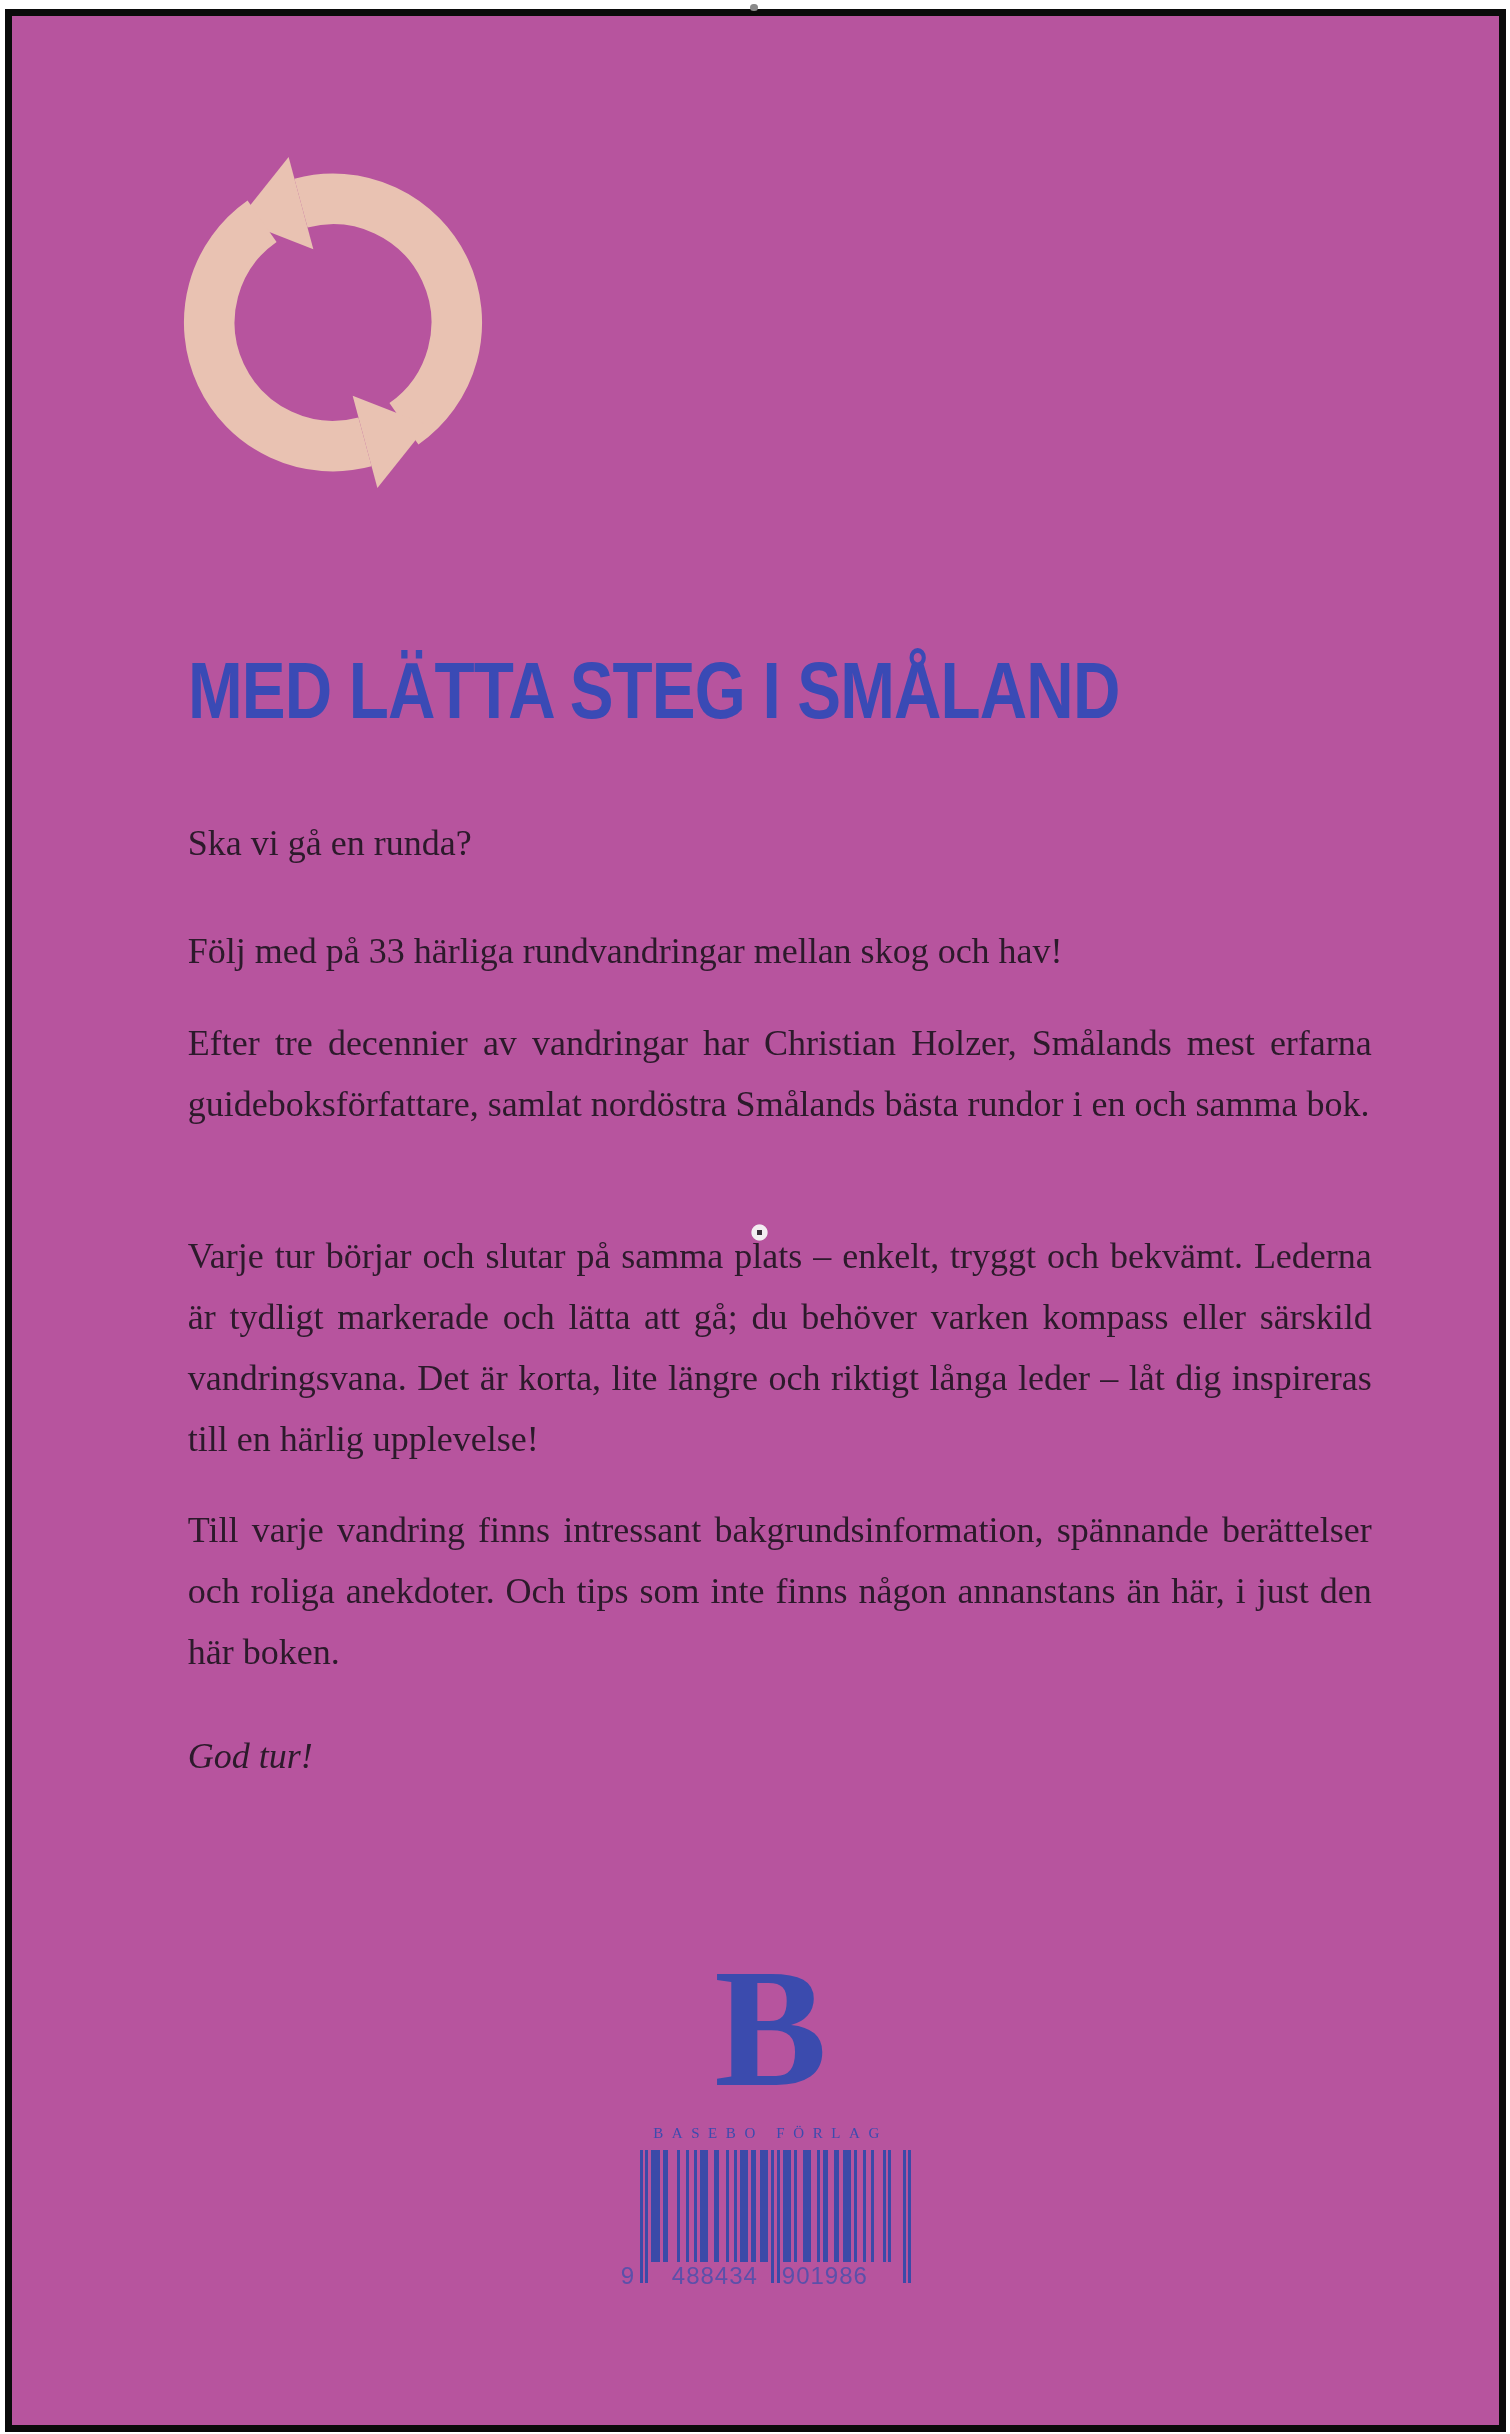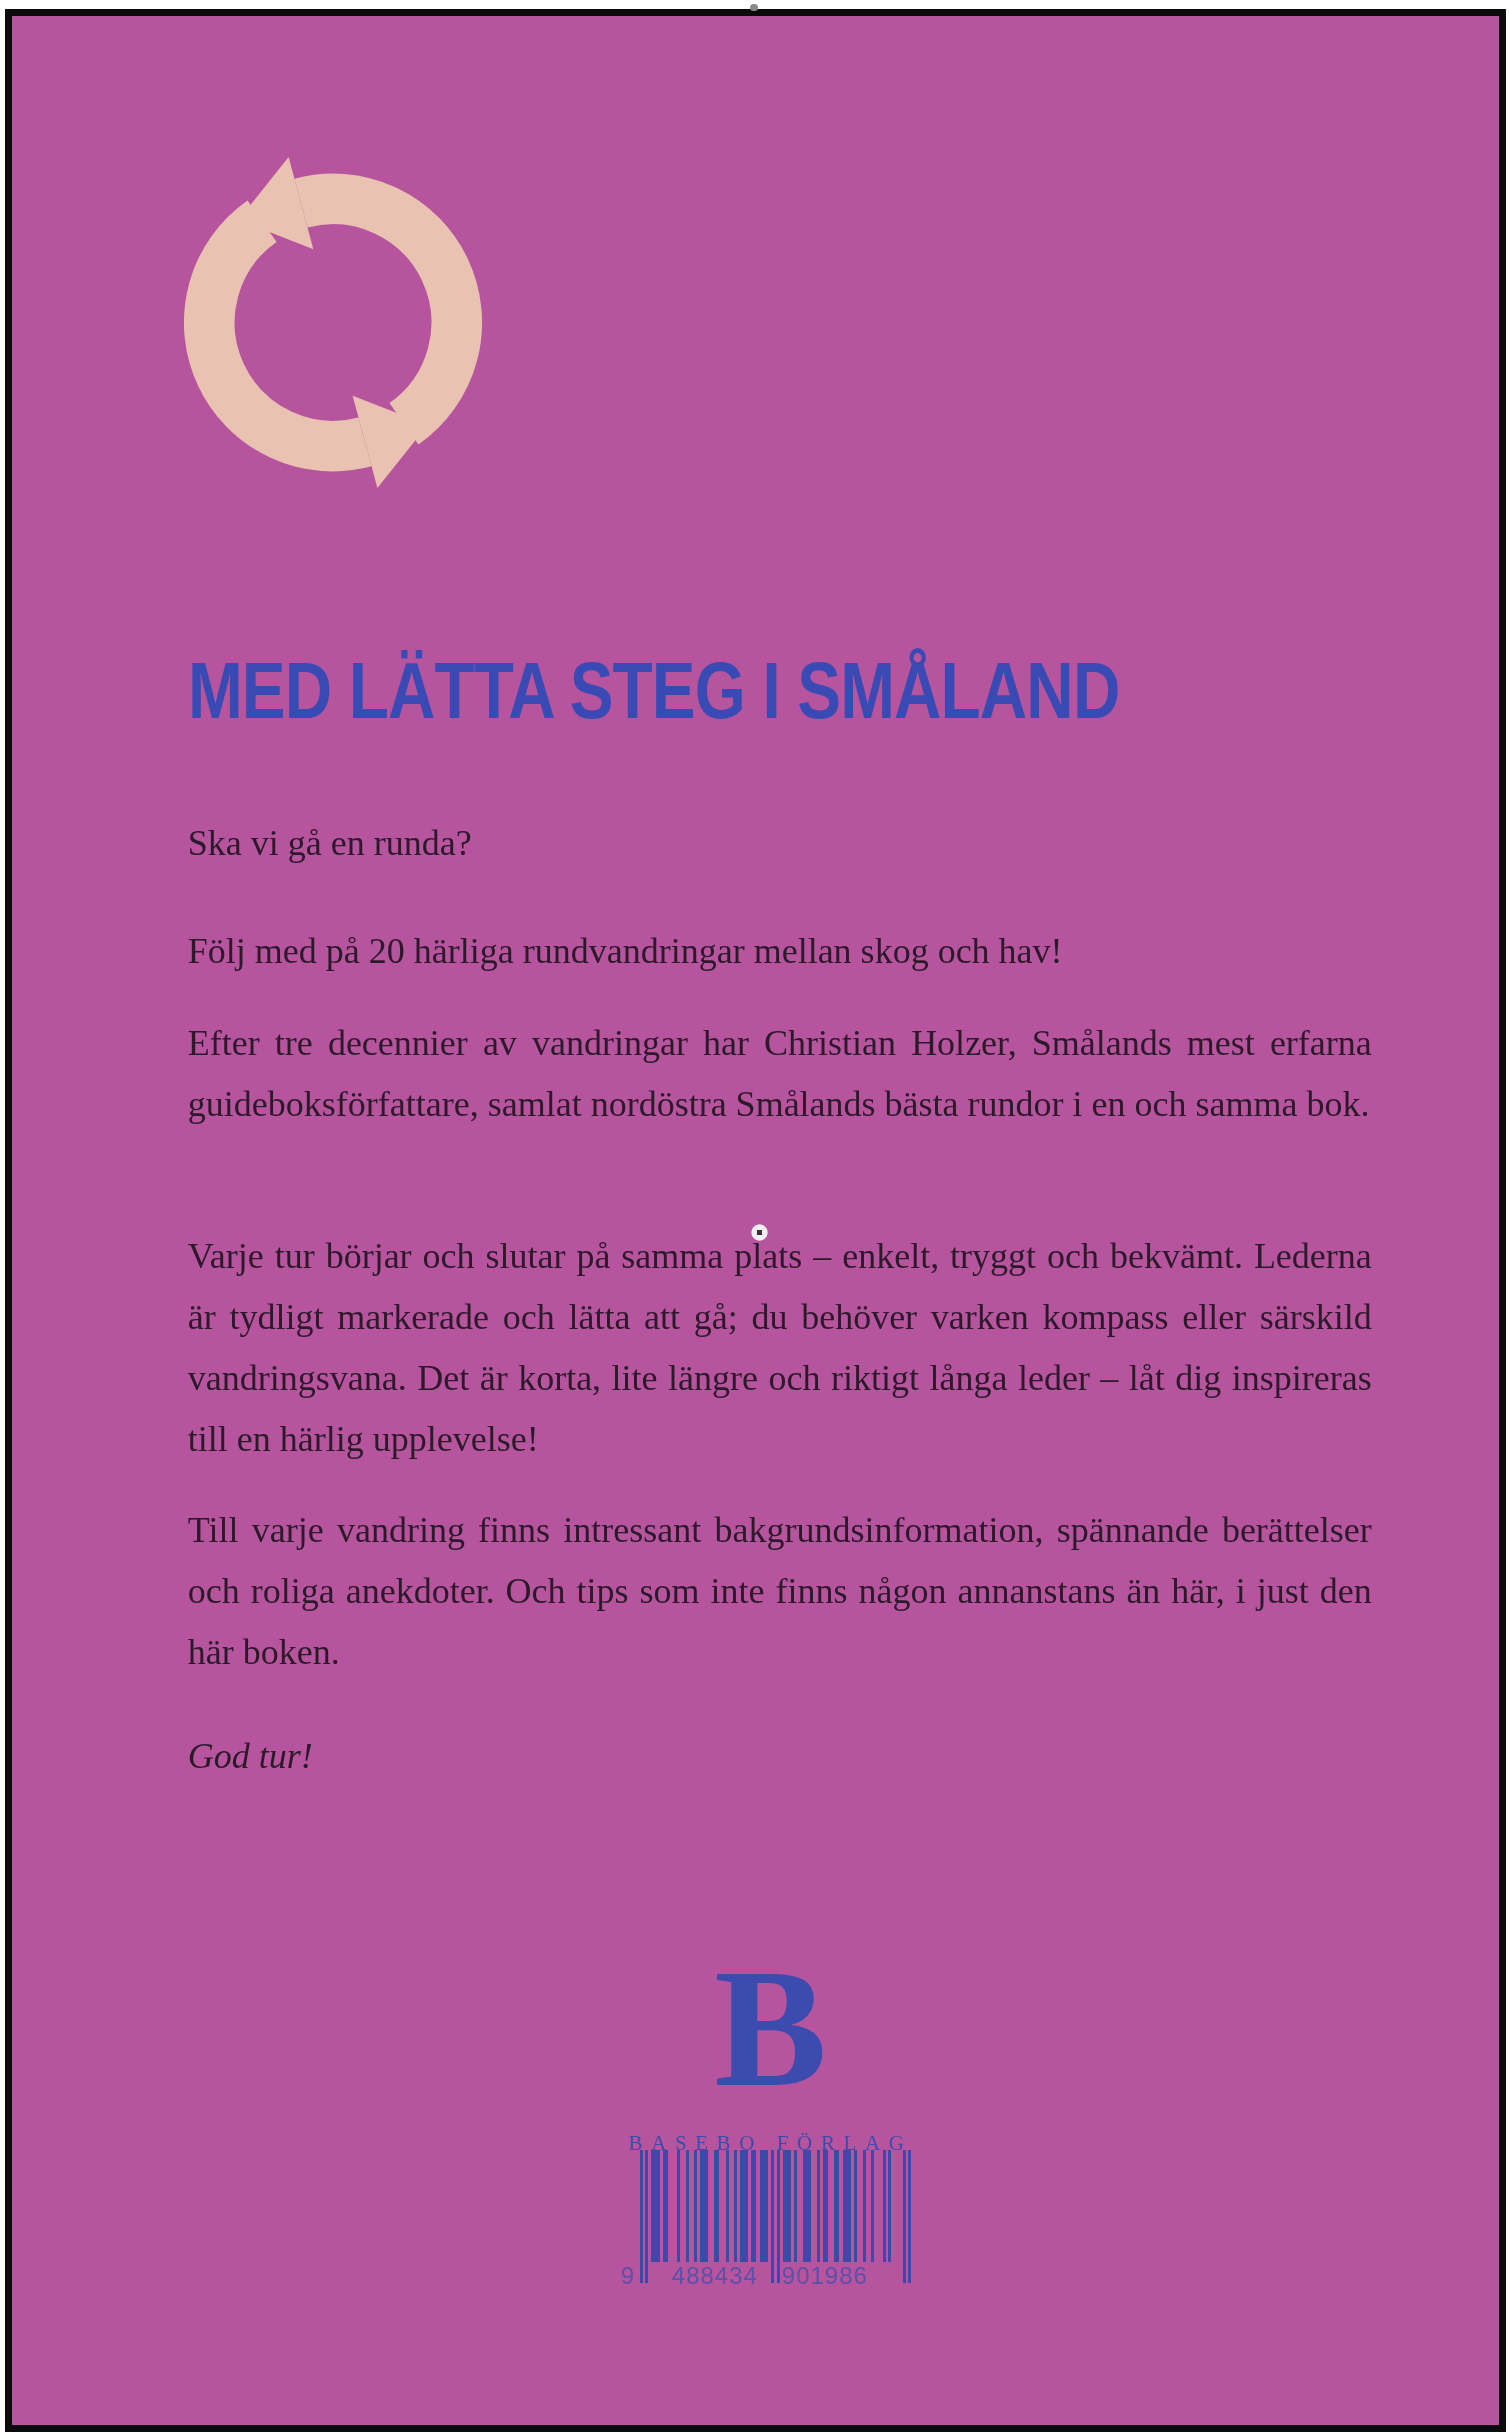--- a/index.html
+++ b/index.html
@@ -72,22 +72,22 @@
     text-align:center;
     color:var(--publisher-blue);
   }
   .pub-b{
     font-size:169px;
     line-height:162px;
     font-weight:bold;
     font-family:"Liberation Serif","DejaVu Serif",serif;
   }
   .pub-name{
-    margin-top:22px;
-    font-size:21px;
+    margin-top:16px;
+    font-size:15px;
     letter-spacing:8.6px;
     font-family:"Liberation Serif","DejaVu Serif",serif;
   }
   
   .barcode{
     position:absolute;
     left:628px; top:2134px;
     width:271px; height:152px;
   }
   .bars{position:absolute;left:0;top:0;width:271px;height:139px;}
@@ -140,21 +140,21 @@
           <path d="M 220 278 A 122 122 0 0 0 118.4 60.2" fill="none" stroke="var(--logo-pink)" stroke-width="50"></path>
           <polygon points="106.2,14.8 130.6,105.6 56.6,76.8"></polygon>
         </g>
       </g>
     </svg>
   </div>
 
   <h1 class="title">MED LÄTTA STEG I SMÅLAND</h1>
 
   <p class="bodytext p-intro">Ska vi gå en runda?</p>
-  <p class="bodytext p-hook">Följ med på 20 härliga rundvandringar mellan skog och hav!</p>
+  <p class="bodytext p-hook">Följ med på 33 härliga rundvandringar mellan skog och hav!</p>
   <p class="bodytext p-b1 just">Efter tre decennier av vandringar har Christian Holzer, Smålands mest erfarna guideboksförfattare, samlat nordöstra Smålands bästa rundor i en och samma bok.</p>
   <p class="bodytext p-b2 just">Varje tur börjar och slutar på samma plats – enkelt, tryggt och bekvämt. Lederna är tydligt markerade och lätta att gå; du behöver varken kompass eller särskild vandringsvana. Det är korta, lite längre och riktigt långa leder – låt dig inspireras till en härlig upplevelse!</p>
   <p class="bodytext p-b3 just">Till varje vandring finns intressant bakgrundsinformation, spännande berättelser och roliga anekdoter. Och tips som inte finns någon annanstans än här, i just den här boken.</p>
   <p class="bodytext p-signoff">God tur!</p>
 
   <div class="speck-mid"></div>
 
   <div class="publisher">
     <div class="pub-b">B</div>
     <div class="pub-name">BASEBO FÖRLAG</div>

